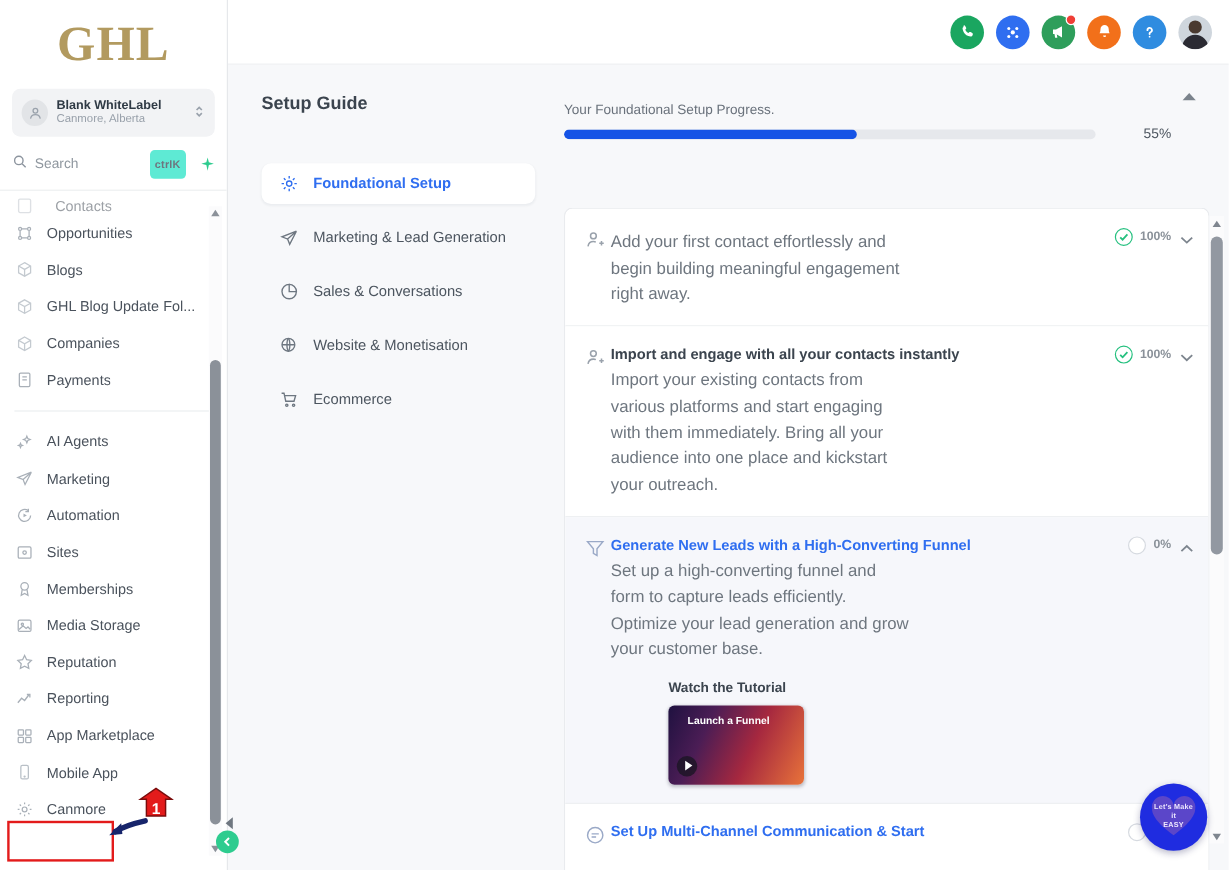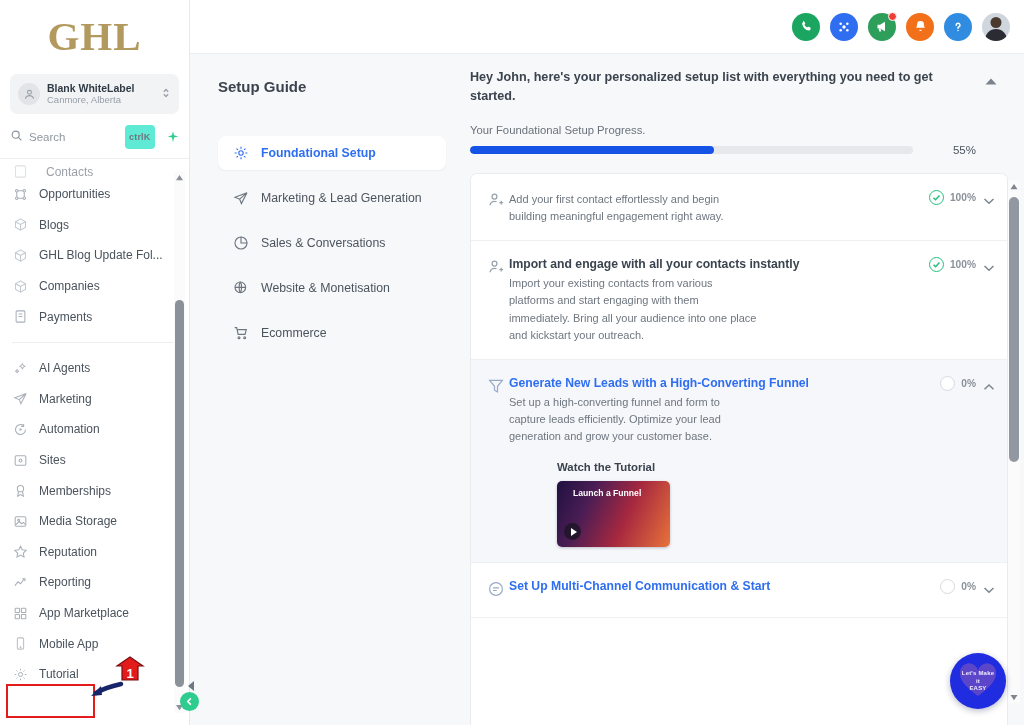--- a/index.html
+++ b/index.html
@@ -230,21 +230,21 @@
   .card {
     display: flex; padding: 15px 12px 15px 16px;
     border-bottom: 1px solid #eef0f2;
     background: #ffffff;
   }
   .card.expanded { background: #f6f7fb; }
   .card .cicon { width: 22px; flex: 0 0 auto; color: #9aa2ac; padding-top: 2px; }
   .card .cbody { flex: 1 1 auto; padding-right: 6px; }
   .card .ctitle { font-size: 12.2px; font-weight: 700; color: #3b444e; line-height: 1.42; }
   .card.expanded .ctitle { color: #2f6ef0; }
-  .card .cdesc { font-size: 11px; color: #6e767f; line-height: 1.55; margin-top: 2px; max-width: 250px; }
+  .card .cdesc { font-size: 14px; color: #6e767f; line-height: 1.55; margin-top: 2px; max-width: 250px; }
   .card .cright { flex: 0 0 auto; display: flex; align-items: flex-start; gap: 7px; padding-top: 1px; }
   .cstatus { display: flex; align-items: center; gap: 6px; }
   .check-ring {
     width: 15px; height: 15px; border-radius: 50%;
     border: 1.6px solid #25c07f;
     display: flex; align-items: center; justify-content: center;
     color: #25c07f;
   }
   .empty-ring {
     width: 15px; height: 15px; border-radius: 50%;
@@ -539,21 +539,21 @@
         <span class="nlabel">Mobile App</span>
       </div>
 
       <div class="nav-item">
         <span class="nicon">
           <svg width="15" height="15" viewBox="0 0 24 24" fill="none" stroke="#a9b0b8" stroke-width="1.6">
             <circle cx="12" cy="12" r="3.2"></circle>
             <path d="M12 2.8v2.4M12 18.8v2.4M21.2 12h-2.4M5.2 12H2.8M18.5 5.5l-1.7 1.7M7.2 16.8l-1.7 1.7M18.5 18.5l-1.7-1.7M7.2 7.2 5.5 5.5"></path>
           </svg>
         </span>
-        <span class="nlabel">Tutorial</span>
+        <span class="nlabel">Canmore</span>
       </div>
 
     </div>
   </div>
 
   <div id="sb-track">
     <div id="sb-up">
       <svg width="9" height="7" viewBox="0 0 10 8">
           <path d="M5 1 9 7H1z" fill="#8b9199"></path>
         </svg>
@@ -680,21 +680,20 @@
             <circle cx="9" cy="19" r="1.4"></circle>
             <circle cx="17.5" cy="19" r="1.4"></circle>
         </svg>
       </span>
       <span class="glabel">Ecommerce</span>
     </div>
   </div>
 
   <div id="content-pane">
 
-    <div id="greeting">Hey John, here's your personalized setup list with everything you need to get started.</div>
 
     <div id="collapse-top">
       <svg width="14" height="9" viewBox="0 0 14 9">
           <path d="M7 1.5 12.5 7.5H1.5z" fill="#7b838c"></path>
         </svg>
     </div>
 
     <div id="progress-label">Your Foundational Setup Progress.</div>
 
     <div id="progress-row">

